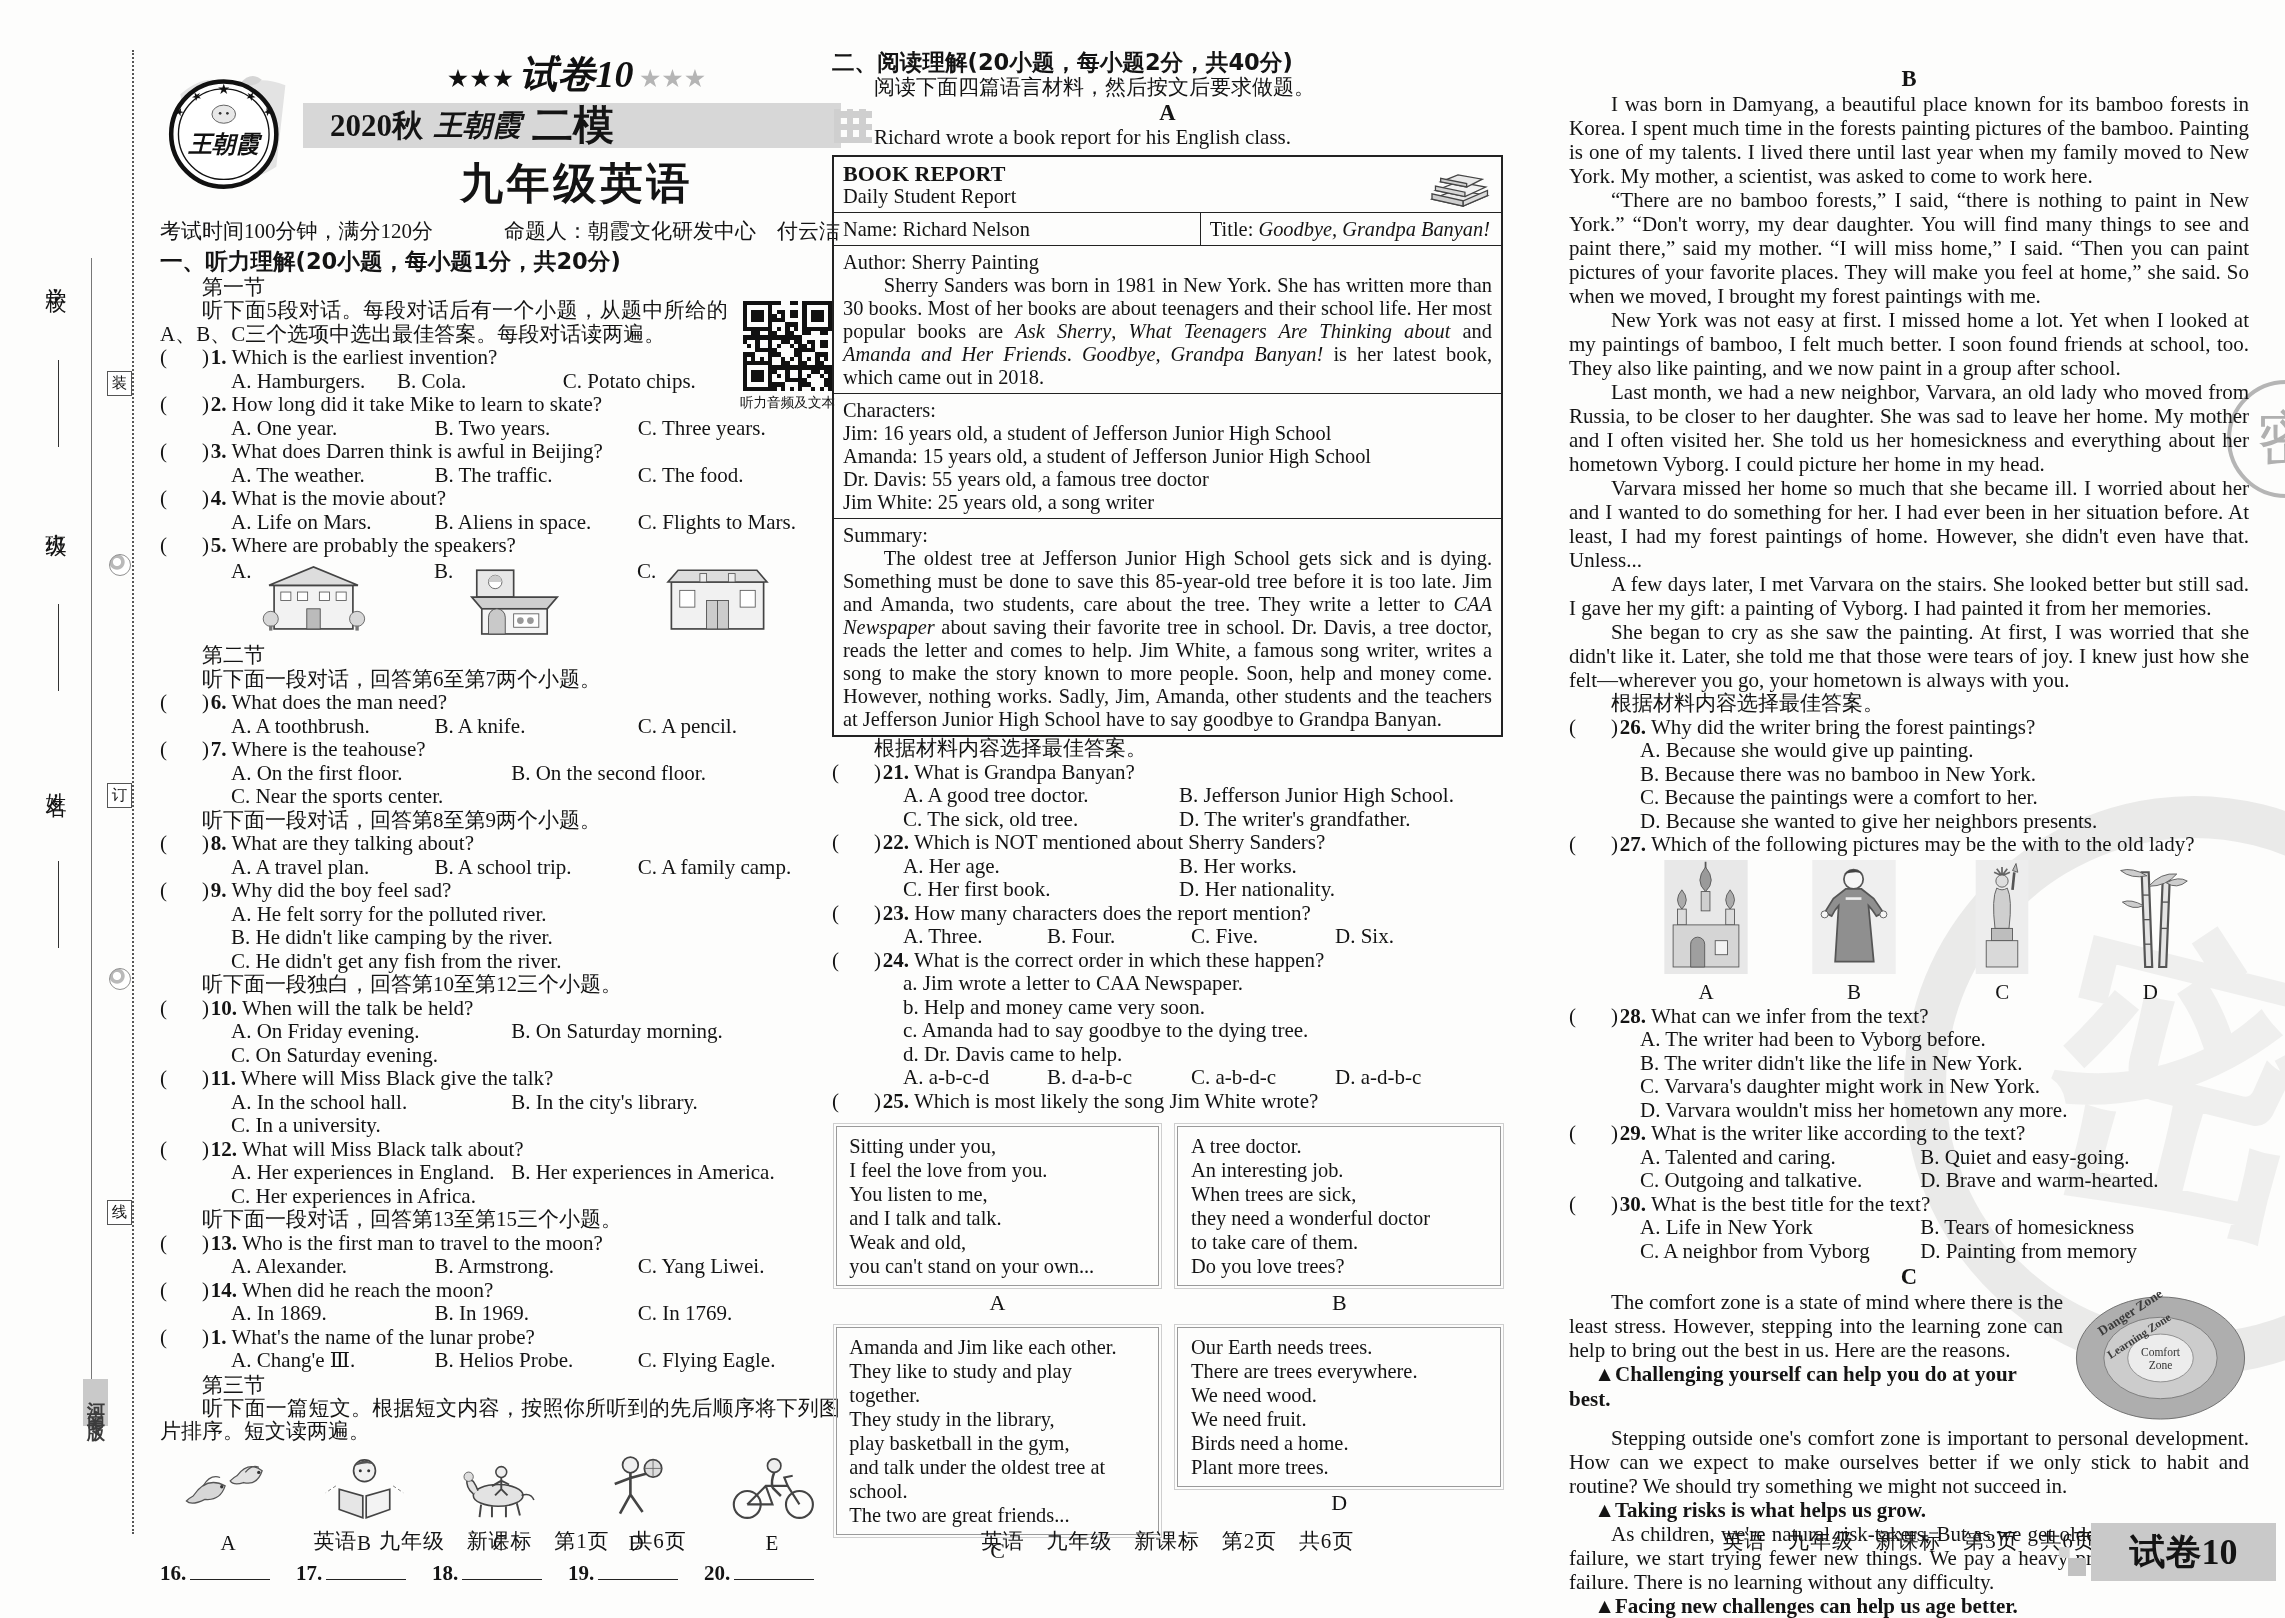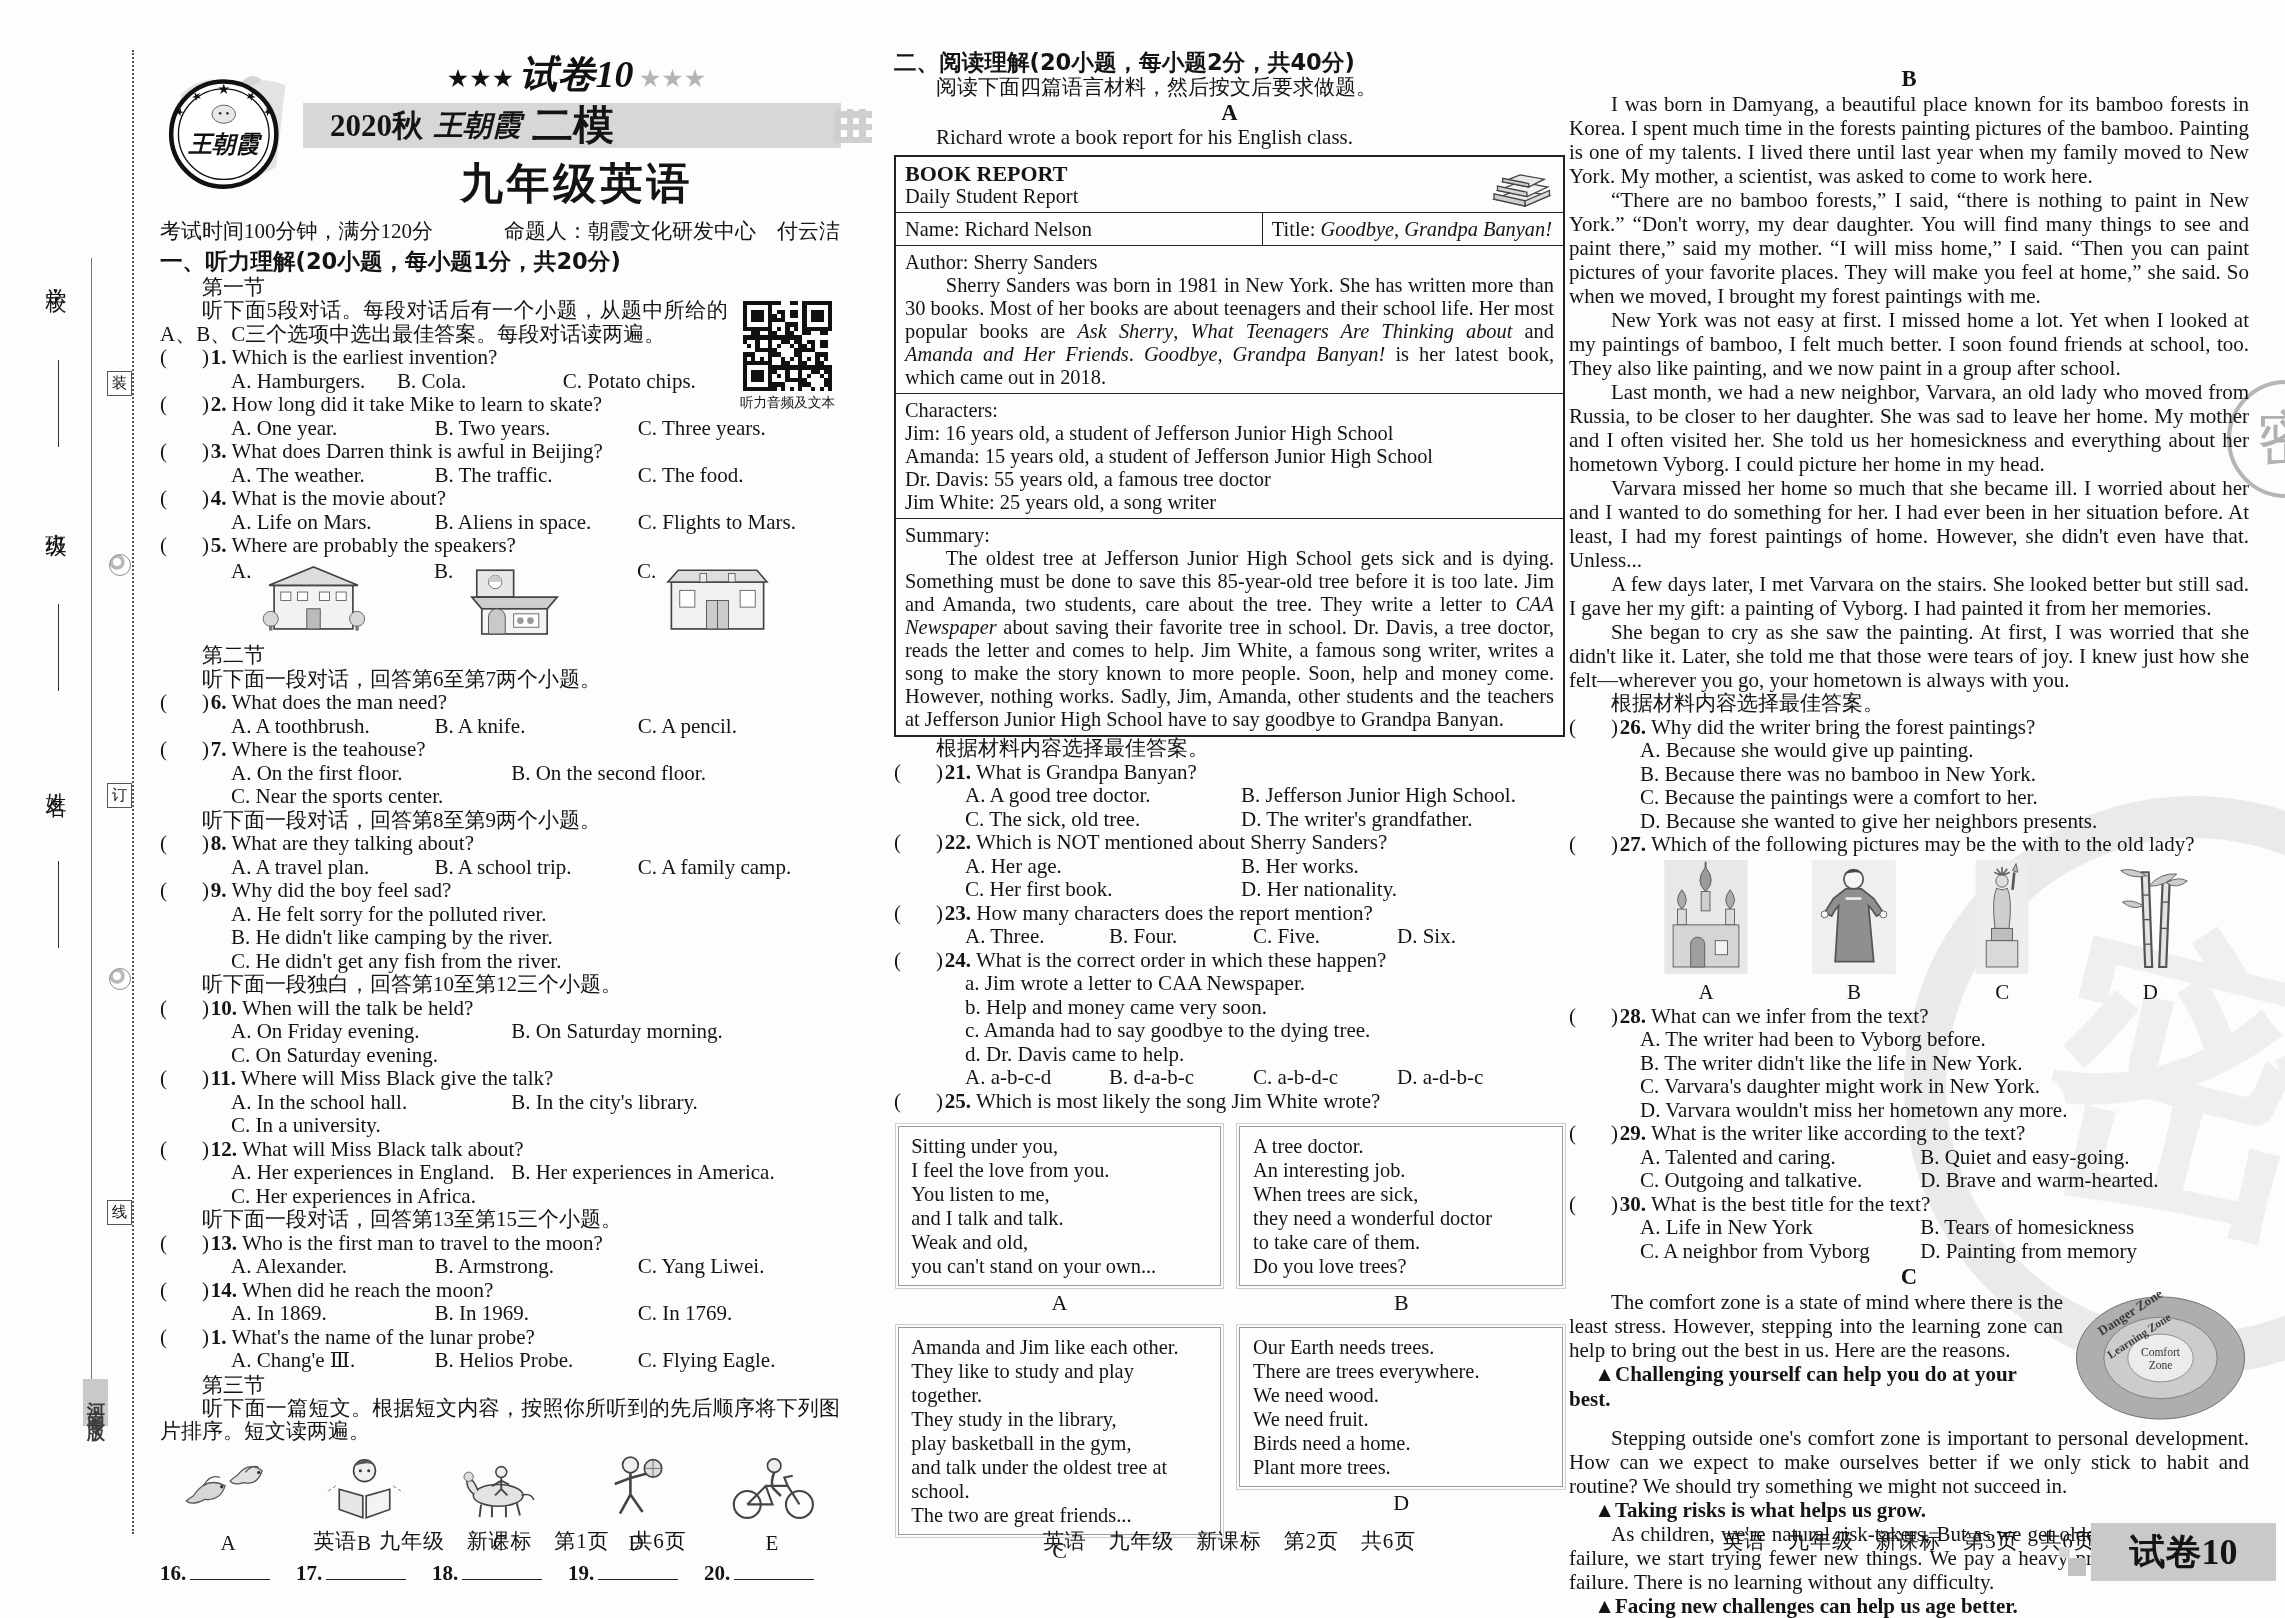--- a/index.html
+++ b/index.html
@@ -3,21 +3,21 @@
 <meta charset="utf-8">
 <style>
 *{margin:0;padding:0;box-sizing:border-box}
 html,body{width:2286px;height:1618px}
 body{position:relative;background:#fdfdfc;color:#141414;font-family:"Liberation Serif","DejaVu Serif",serif;overflow:hidden}
 .cnb{font-family:"DejaVu Sans","Liberation Sans",sans-serif;font-weight:bold}
 i{font-style:italic}
 
 .col{position:absolute;top:45px}
 #col1{left:160px;width:680px}
-#col2{left:894px;width:671px;top:47px}
+#col2{left:832px;width:671px;top:47px}
 #col3{left:1569px;width:680px;top:65px}
 .footer{position:absolute;left:0;width:100%;text-align:center;font-size:21px;letter-spacing:0.9px}
 #col1 .footer{top:1482px}
 #col2 .footer{top:1480px}
 #col3 .footer{top:1462px}
 
 .vline-solid{position:absolute;left:91px;top:258px;height:1122px;border-left:1.8px solid #777}
 .vline-dotted{position:absolute;left:132px;top:50px;height:1484px;border-left:2.7px dotted #555}
 .side-label{position:absolute;left:42px;writing-mode:vertical-rl;font-size:21px;letter-spacing:3.6px;font-family:"DejaVu Sans",sans-serif}
 .side-line{position:absolute;left:58px;border-left:1.8px solid #333;width:0}
@@ -912,21 +912,21 @@
             </g>
           </svg></span>
       <div class="r-head1">BOOK REPORT</div>
       <div>Daily Student Report</div>
     </div>
     <div class="r-row r-split">
       <div>Name: Richard Nelson</div>
       <div><span>Title: </span><i>Goodbye, Grandpa Banyan!</i></div>
     </div>
     <div class="r-row">
-      <div>Author: Sherry Sanders</div>
+      <div>Author: Sherry Painting</div>
       <div class="r-para"><span>Sherry Sanders was born in 1981 in New York. She has written more than 30 books. Most of her books are about teenagers and their school life. Her most popular books are </span><i>Ask Sherry</i><span>, </span><i>What Teenagers Are Thinking about</i><span> and </span><i>Amanda and Her Friends</i><span>. </span><i>Goodbye, Grandpa Banyan!</i><span> is her latest book, which came out in 2018.</span></div>
     </div>
     <div class="r-row">
       <div>Characters:</div>
       <div id="charLines">
           <div>Jim: 16 years old, a student of Jefferson Junior High School</div>
           <div>Amanda: 15 years old, a student of Jefferson Junior High School</div>
           <div>Dr. Davis: 55 years old, a famous tree doctor</div>
           <div>Jim White: 25 years old, a song writer</div>
         </div>

